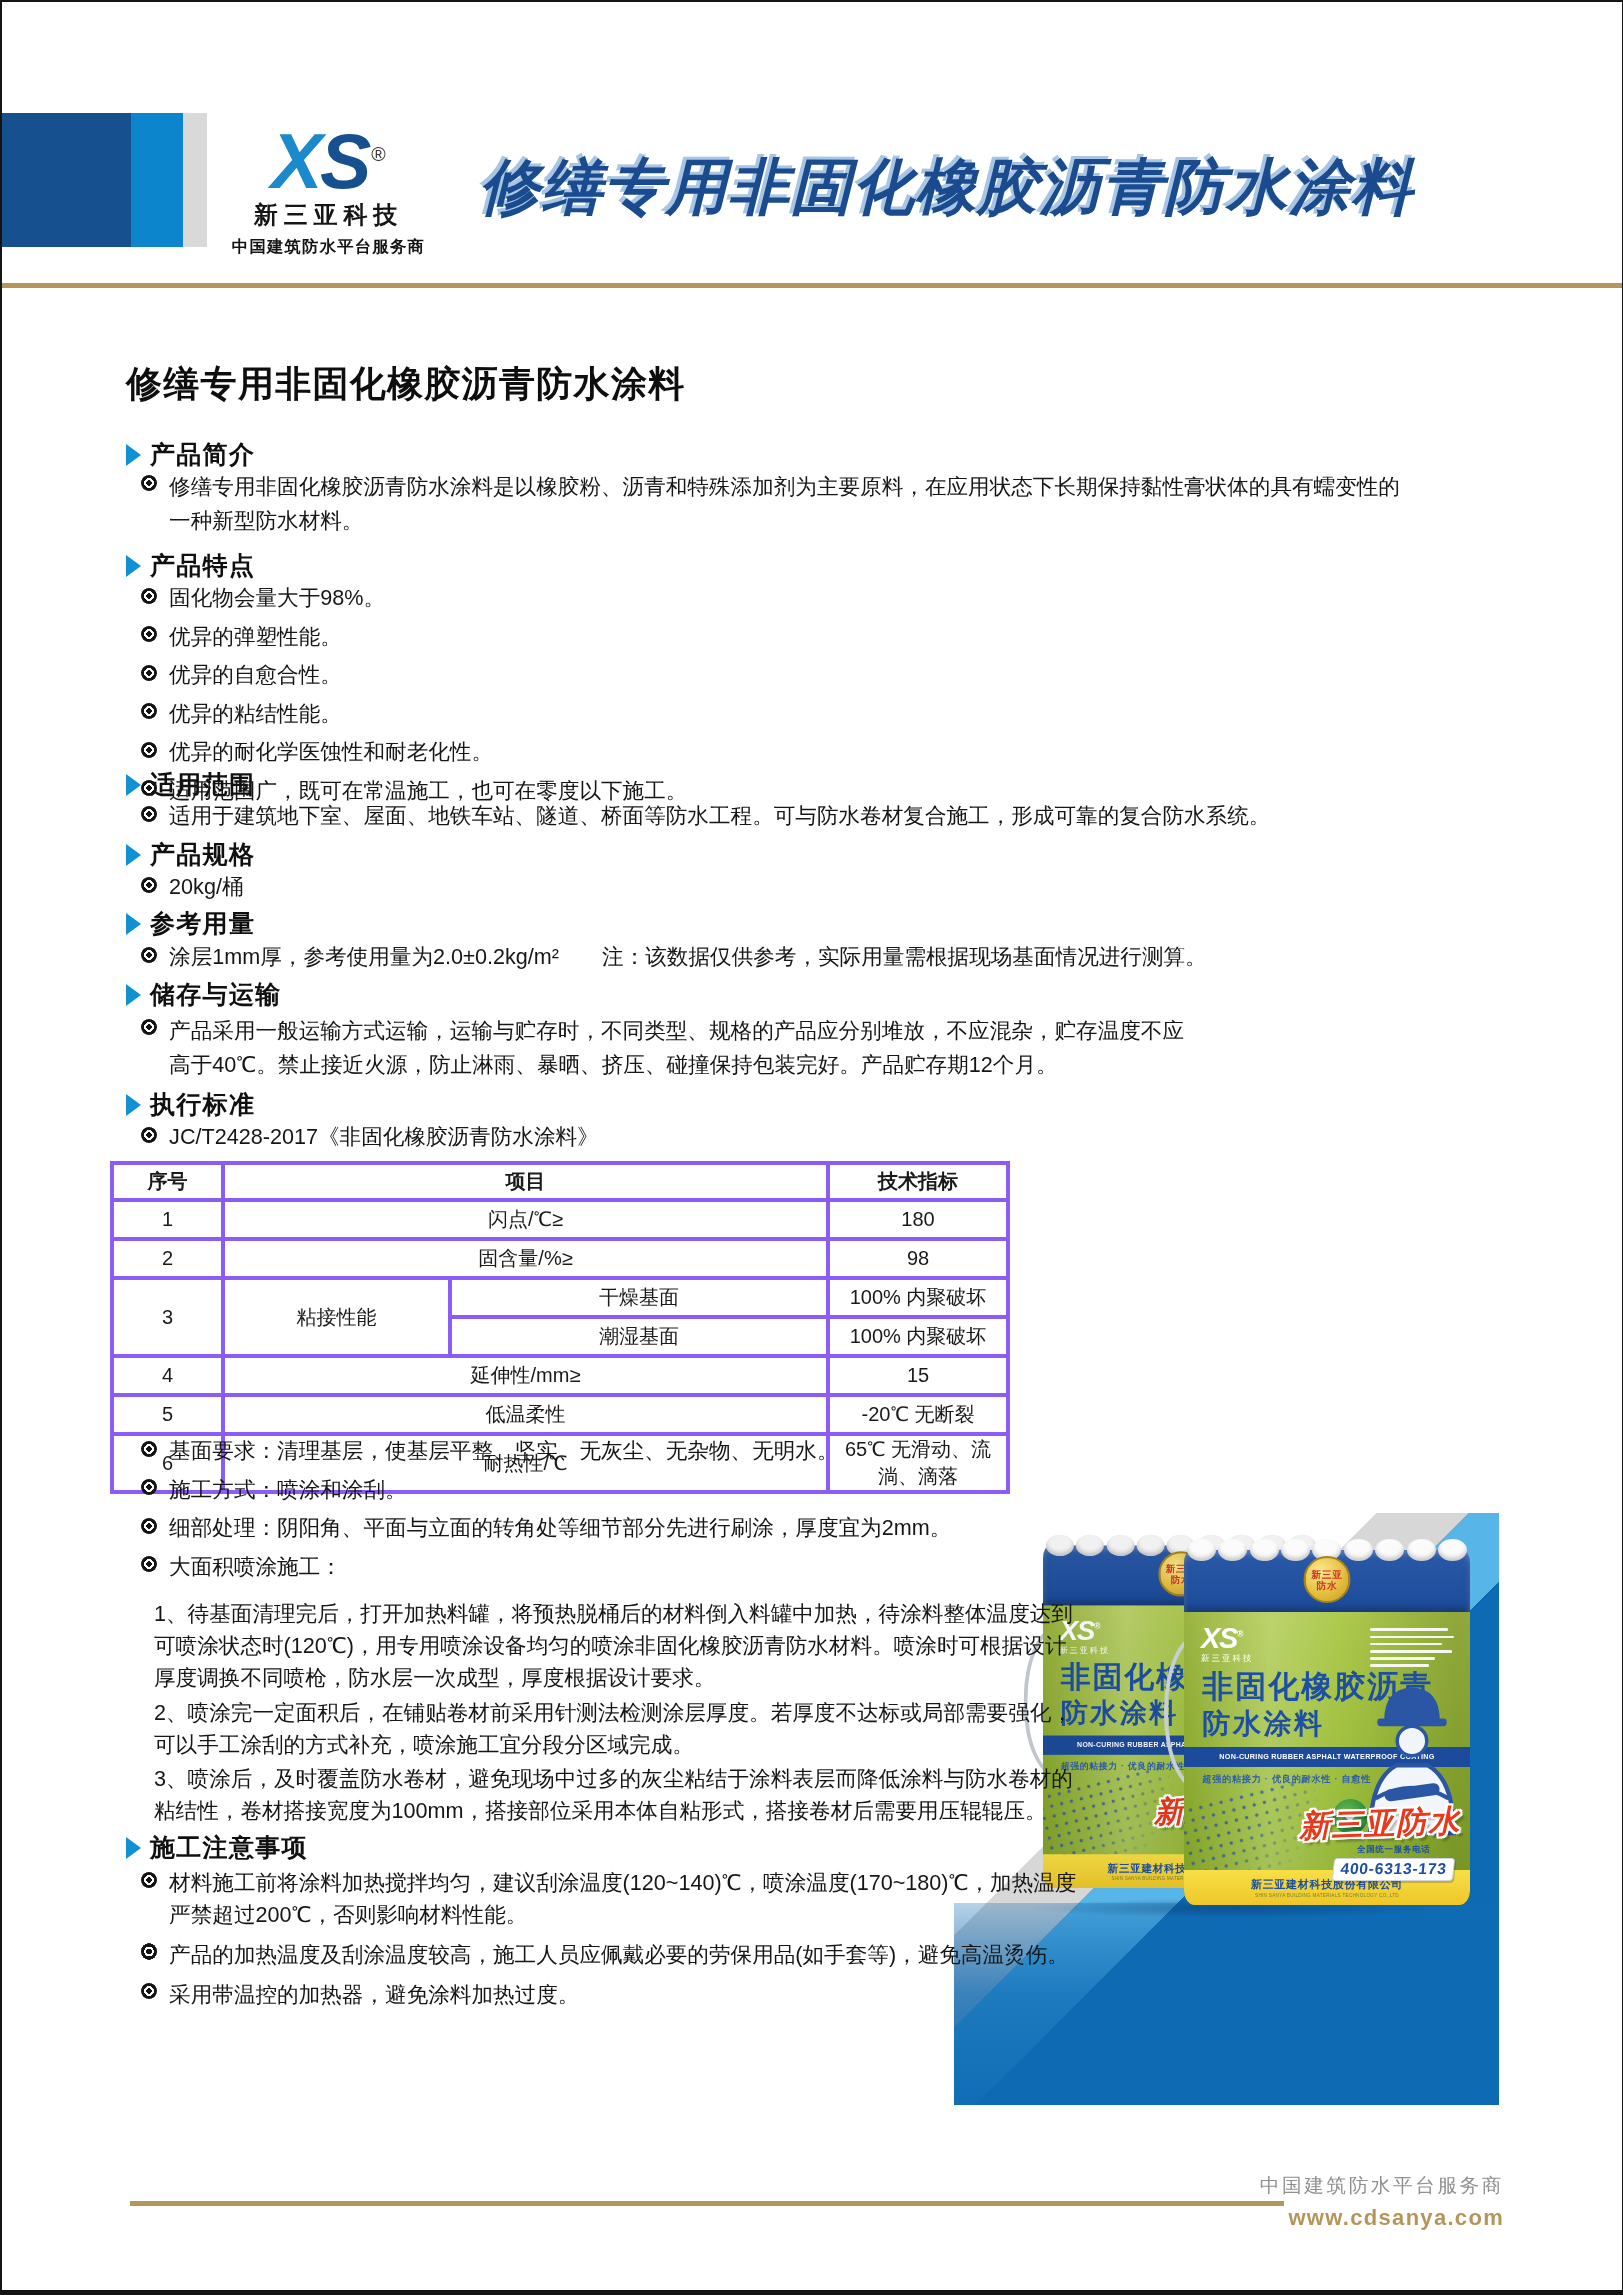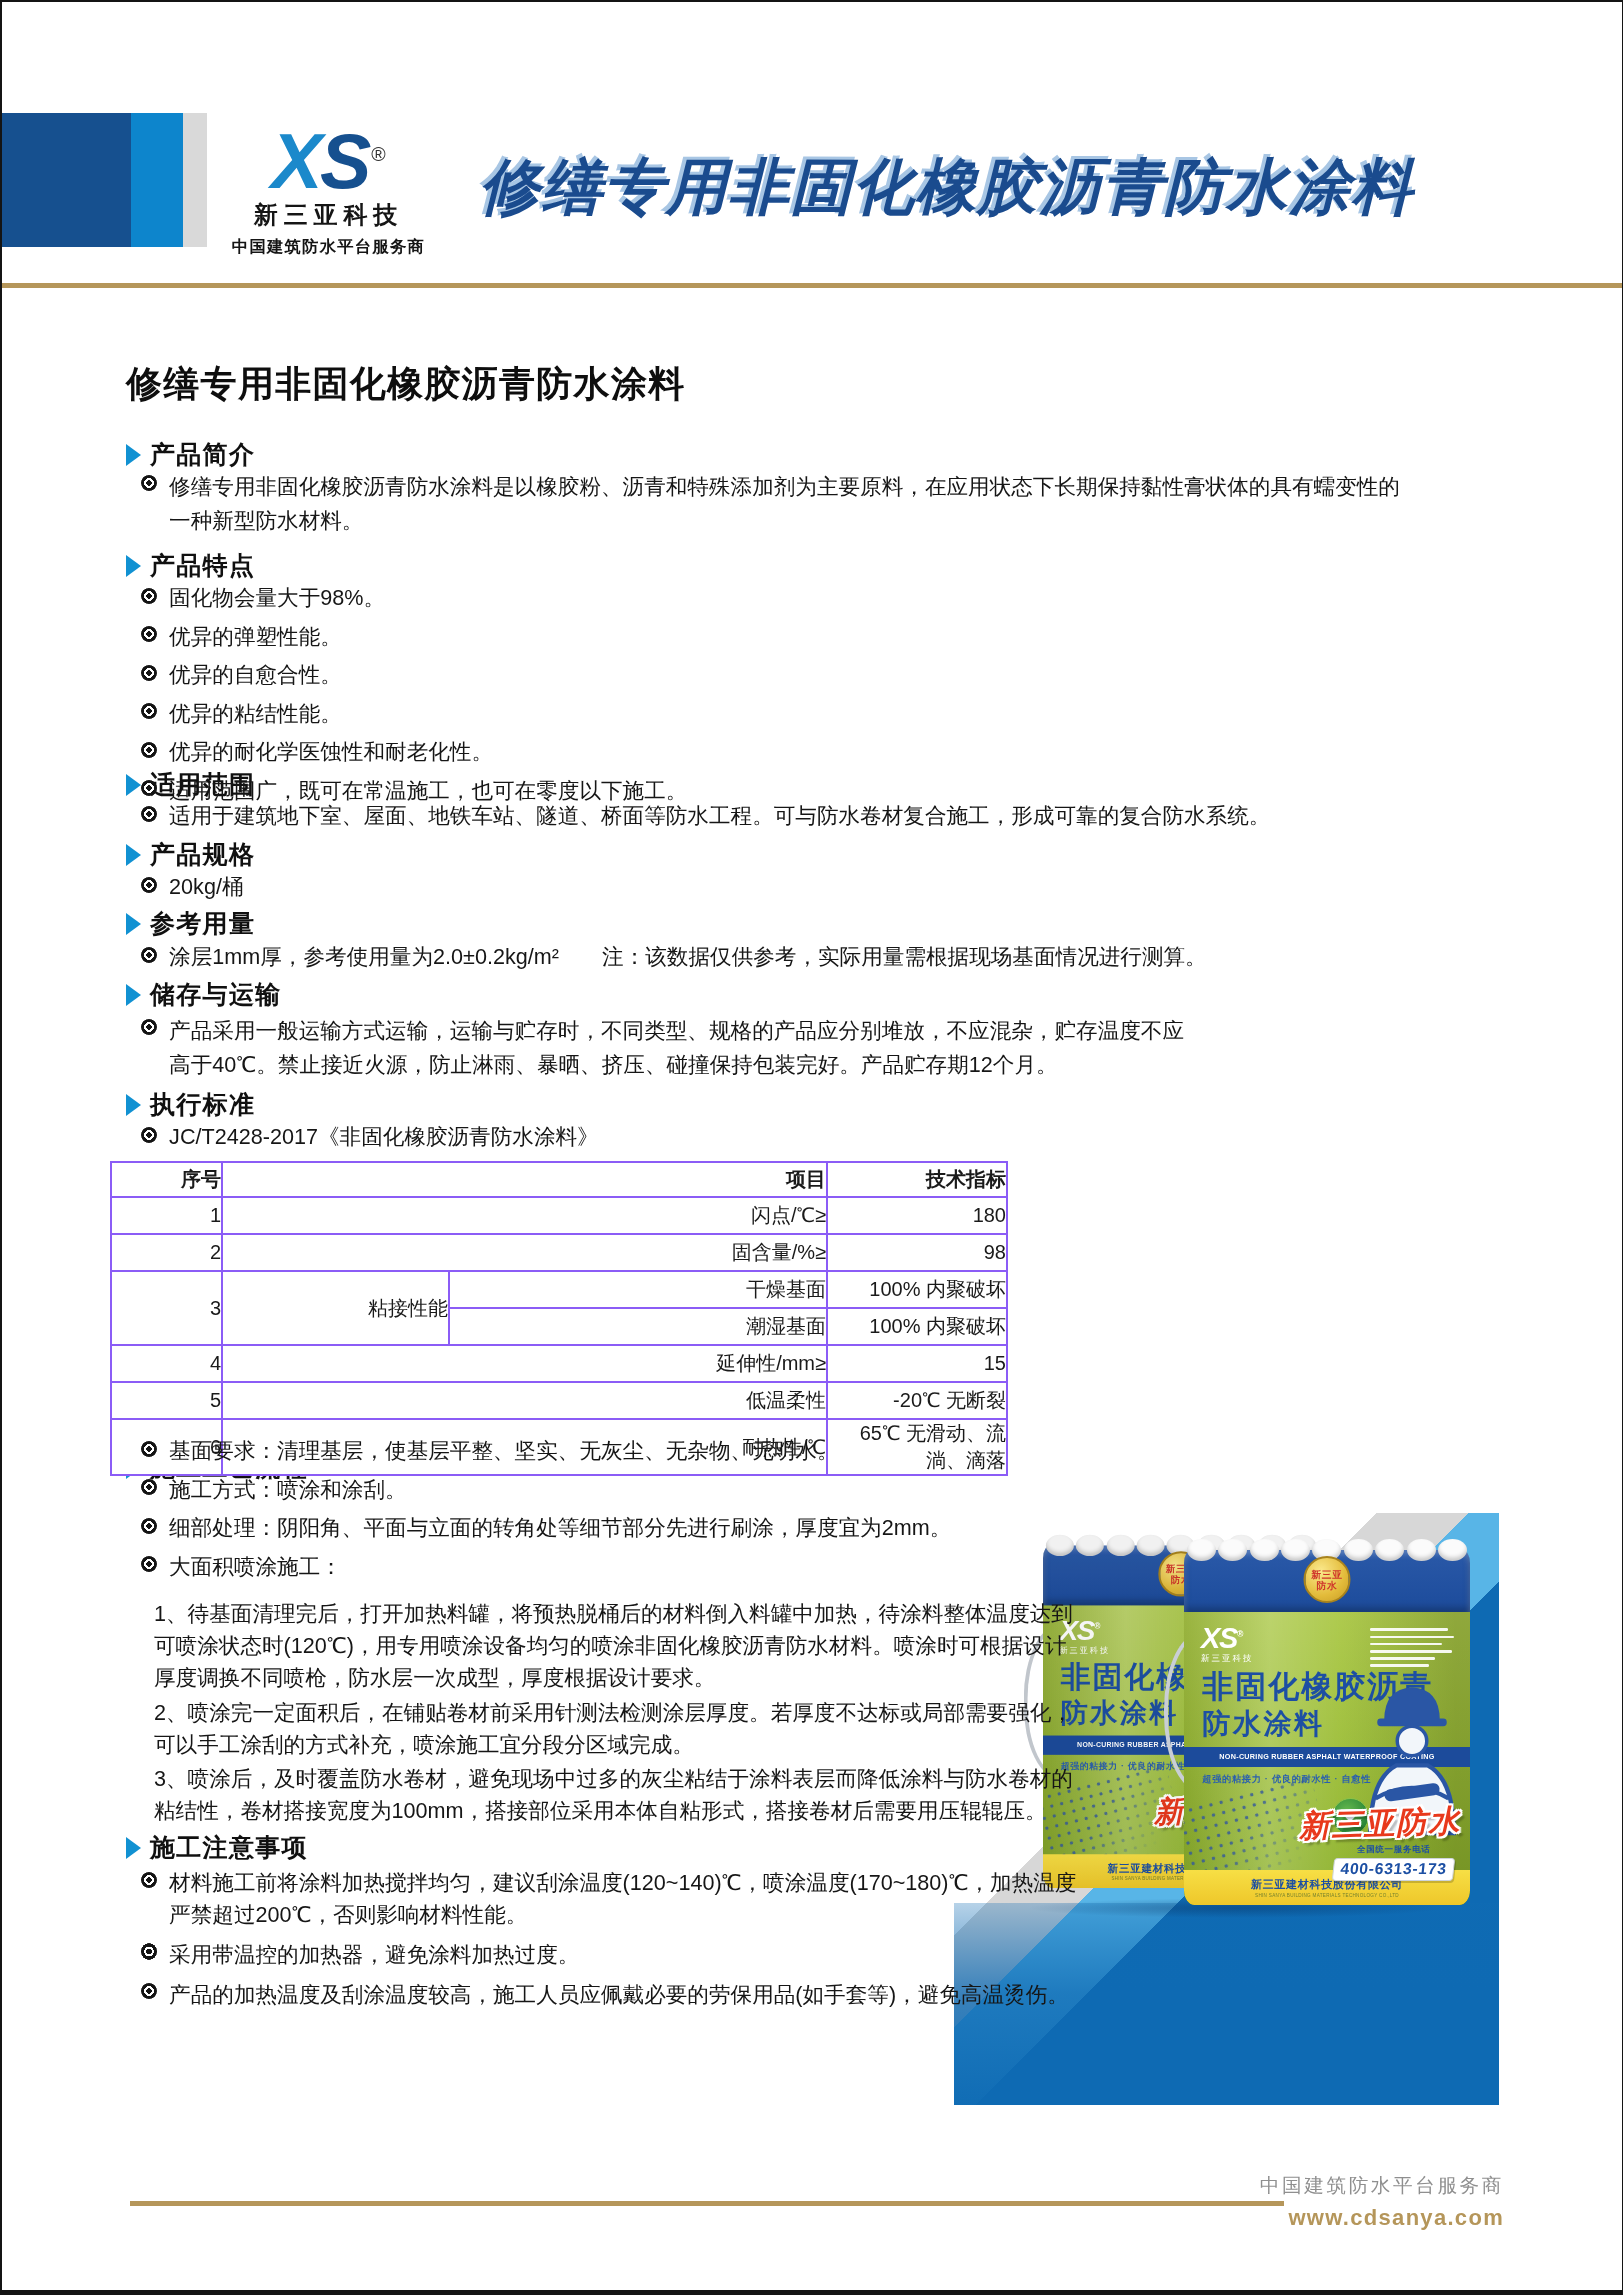--- a/index.html
+++ b/index.html
@@ -34,21 +34,21 @@
   .bullet{display:flex; gap:11.8px; align-items:flex-start;}
   .dot{flex:0 0 auto; width:16.3px; height:16.3px; border-radius:50%; margin-top:4.6px;
        background:radial-gradient(circle,#141414 0 2.9px,#ffffff 2.9px 4.9px,#141414 4.9px 8.2px,transparent 8.2px);}
   .btext{font-size:21.6px; color:#161616; line-height:30px; white-space:pre-line;}
   .lh52 .btext{line-height:34px;}
   .lh49 .btext{line-height:32px;}
   .steps{position:absolute; left:152px; top:1596px; width:981px; z-index:2;}
   .steps p{margin:0 0 2.6px 0; font-size:21.6px; color:#161616; line-height:32px; white-space:pre-line;}
   
   table.spec{position:absolute; left:108px; top:1159px; border-collapse:collapse; table-layout:fixed; width:896px; background:#fff; z-index:2;}
-  table.spec th, table.spec td{border:2px solid #8b5cf6; text-align:right; vertical-align:middle;
+  table.spec th, table.spec td{border:4px solid #8b5cf6; text-align:center; vertical-align:middle;
     font-size:20px; color:#1a1a1a; padding:0; height:35px;}
   table.spec th{font-weight:600; height:33px;}
   
   .backdrop{position:absolute; left:952px; top:1511px; width:545px; height:592px; overflow:hidden; z-index:1;
     background:linear-gradient(135deg,#ffffff 0 299px,#d7d7d7 299px 364px,#58b5e7 364px 434px,#0e6ab3 434px 100%);}
   #buckets{position:absolute; inset:0; z-index:3;}
   #refl-overlay{position:absolute; left:0; right:0; top:390px; bottom:0; z-index:2;
     background:linear-gradient(180deg,rgba(16,108,180,.30),rgba(14,106,179,.78) 45%,rgba(14,106,179,.97) 100%);}
   .bshadow{position:absolute; left:72px; top:385px; width:419px; height:19.6px; z-index:0;
     background:radial-gradient(ellipse at center,rgba(8,45,90,.40),rgba(8,45,90,0) 70%);}
@@ -318,25 +318,25 @@
     <h3>施工注意事项</h3>
   </div>
   <div class="bullets lh49" style="top:1865px; gap:7.8px;">
     <div class="bullet">
         <span class="dot"></span>
         <span class="btext">材料施工前将涂料加热搅拌均匀，建议刮涂温度(120~140)℃，喷涂温度(170~180)℃，加热温度
 严禁超过200℃，否则影响材料性能。</span>
       </div>
     <div class="bullet">
         <span class="dot"></span>
+        <span class="btext">产品的加热温度及刮涂温度较高，施工人员应佩戴必要的劳保用品(如手套等)，避免高温烫伤。</span>
+      </div>
+    <div class="bullet">
+        <span class="dot"></span>
         <span class="btext">采用带温控的加热器，避免涂料加热过度。</span>
-      </div>
-    <div class="bullet">
-        <span class="dot"></span>
-        <span class="btext">产品的加热温度及刮涂温度较高，施工人员应佩戴必要的劳保用品(如手套等)，避免高温烫伤。</span>
       </div>
   </div>
 
   <div class="backdrop">
 
     <div id="refl-overlay"></div>
     <div id="buckets">
       <div class="bshadow"></div>
 
       <div class="bucket back">

